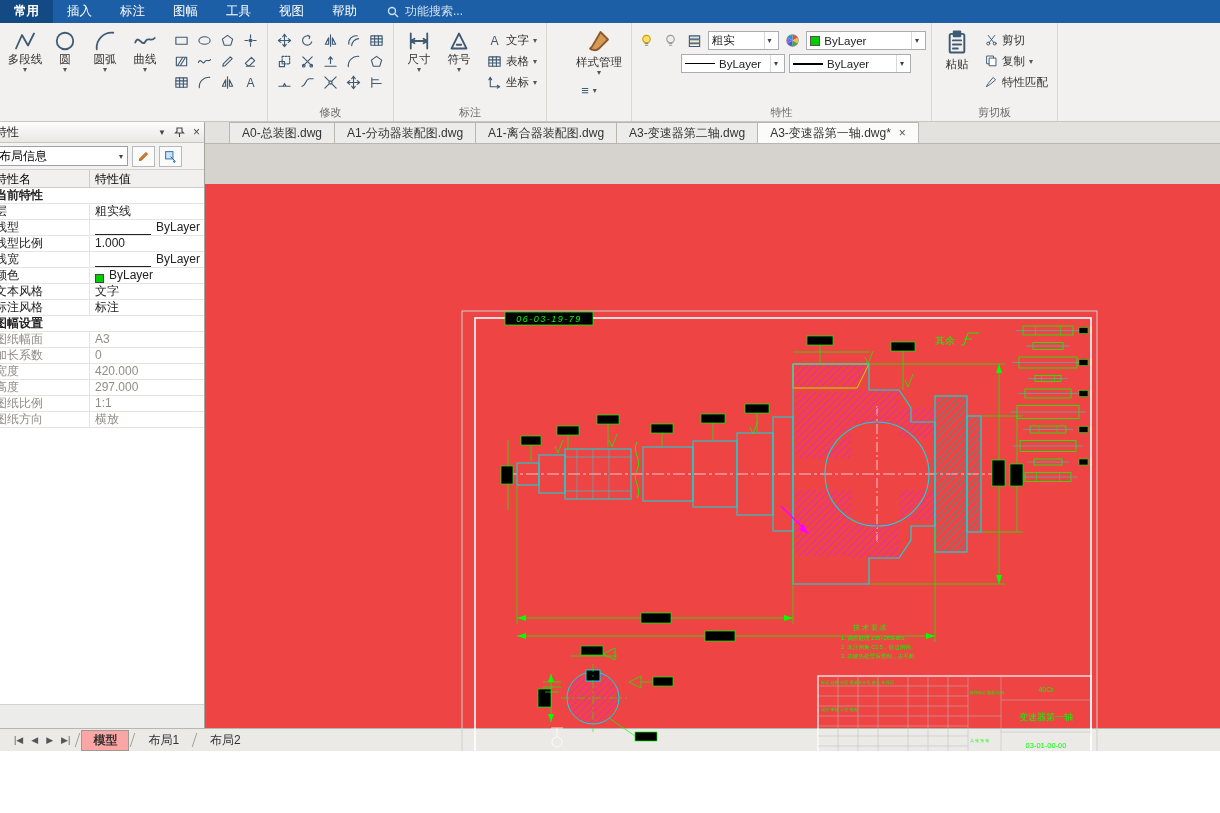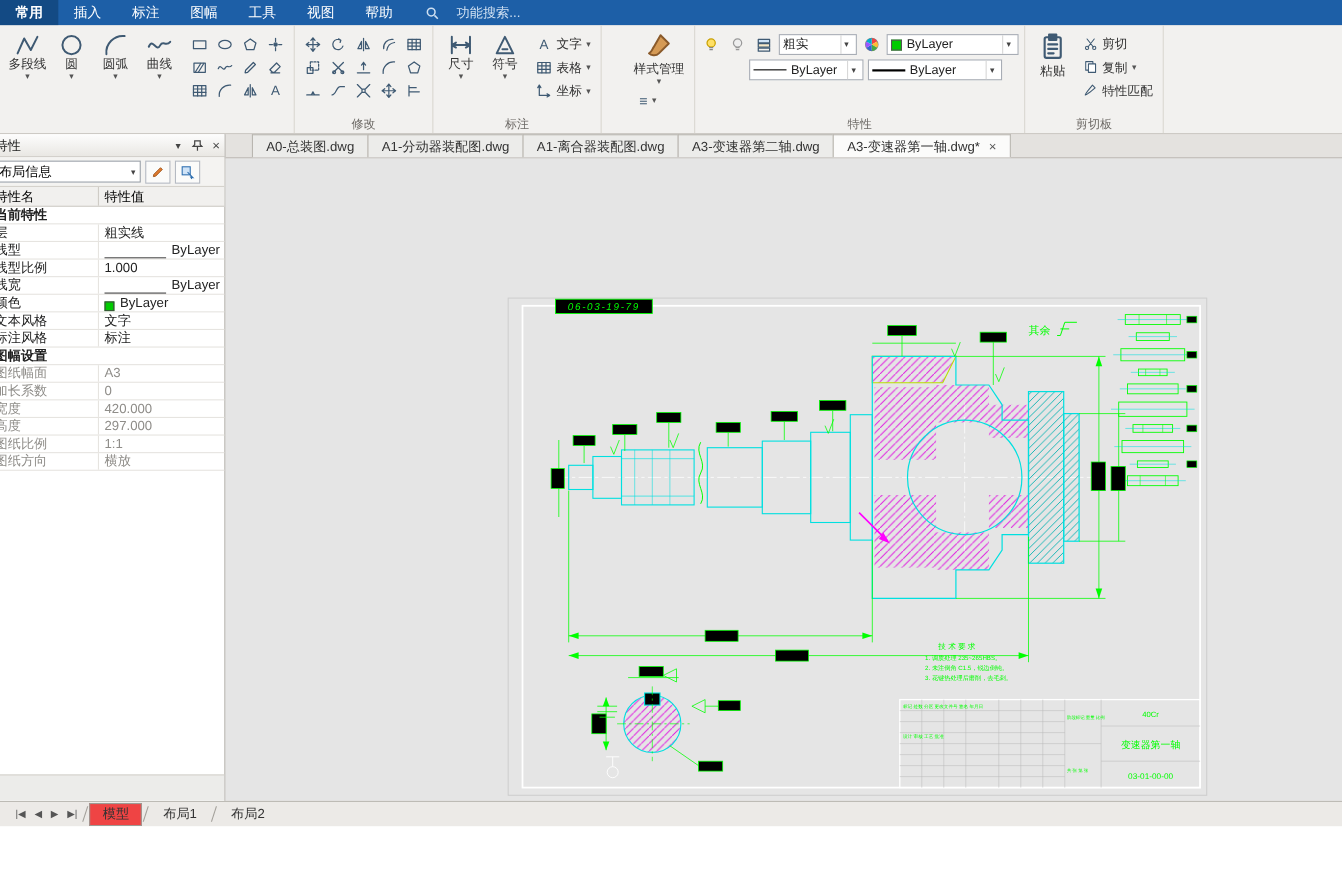--- a/index.html
+++ b/index.html
@@ -3,21 +3,21 @@
 <meta charset="utf-8">
 <style>
   * { box-sizing: border-box; }
   body { margin:0; font-family:"Liberation Sans","DejaVu Sans",sans-serif; font-size:12px; cursor:default; }
   #app { width:1220px; height:751px; position:relative; background:#d6d3ce; overflow:hidden; display:flex; flex-direction:column; }
 
   
   #menubar { height:23px; background:#1d5fa7; display:flex; align-items:stretch; color:#fff; flex:0 0 23px; }
   .menu-tab { padding:0 14px; display:flex; align-items:center; font-size:12.5px; }
   .menu-tab.active { background:#134a84; font-weight:bold; }
-  #menu-search { margin-left:16px; display:flex; align-items:center; gap:16px; color:#cfe0f2; font-size:12px; }
+  #menu-search { margin-left:16px; display:flex; align-items:center; gap:6px; color:#cfe0f2; font-size:12px; }
 
   
   #ribbon { height:99px; background:#f2f1ef; border-bottom:1px solid #c9c6c0; display:flex; flex:0 0 99px; }
   .rgroup { position:relative; border-right:1px solid #dad7d1; padding:3px 5px 15px 5px; }
   .rgroup-label { position:absolute; bottom:1px; left:0; right:0; text-align:center; font-size:11px; color:#6d6a66; }
   .rbody { display:flex; align-items:flex-start; height:100%; }
   .bigbtn { width:40px; display:flex; flex-direction:column; align-items:center; padding-top:3px; font-size:11.5px; color:#333; line-height:13px; text-align:center;justify-content:flex-end; }
   .caret { font-size:8px; color:#555; line-height:7px; }
   .smallicons { display:grid; grid-template-columns:repeat(4,23px); grid-auto-rows:21px; margin-left:5px; margin-top:4px; }
   .smallicons.cols5 { grid-template-columns:repeat(5,23px); }
@@ -57,28 +57,28 @@
   .vline { flex:1; border-top:1px solid #222; margin-right:5px; }
   .sw { width:9px; height:9px; border:1px solid #444; margin-right:5px; flex:0 0 9px; }
   .pp-footer { position:absolute; bottom:0; left:0; right:0; height:24px; background:#ececea; border-top:1px solid #d5d2cc; }
 
   #right-col { flex:1; display:flex; flex-direction:column; min-width:0; }
   #doctabs { height:22px; background:#e4e2df; display:flex; align-items:flex-end; border-bottom:1px solid #b9b6b0; padding-left:24px; flex:0 0 22px; }
   .dtab { height:21px; line-height:20px; padding:0 12px; border:1px solid #b9b6b0; border-bottom:none; background:#ececea; font-size:12px; color:#333; margin-right:-1px; white-space:nowrap; }
   .dtab.active { background:#fbfbfa; }
   .dtab .x { margin-left:8px; color:#555; font-size:12px; }
 
-  #canvas { flex:1; background:#e5e5e5; position:relative; cursor:crosshair; min-height:0; }
+  #canvas { flex:1; background:#ef4444; position:relative; cursor:crosshair; min-height:0;margin-top:40px; }
   #cad { position:absolute; inset:0; display:block; }
 
   
   #statusbar { height:23px; background:#eceae7; border-top:1px solid #b9b6b0; display:flex; align-items:center; padding-left:10px; flex:0 0 23px; }
   .nav { color:#555; font-size:9px; padding:0 4px; }
   .stab { padding:1px 11px; font-size:12px; border:1px solid transparent; color:#333; }
-  .stab.active { font-weight:normal; background:#ef4444; border-color:#9d9a94; }
+  .stab.active { font-weight:bold; background:#fca5a5; border-color:#9d9a94; }
   .ssep { width:1px; height:14px; background:#a3a09a; transform:skewX(-18deg); margin:0 3px; }
 </style>
 </head>
 <body>
 
 <div id="app">
 
   <div id="menubar">
     <div id="menu-tabs" style="display: flex;">
         <div class="menu-tab active">常用</div>

